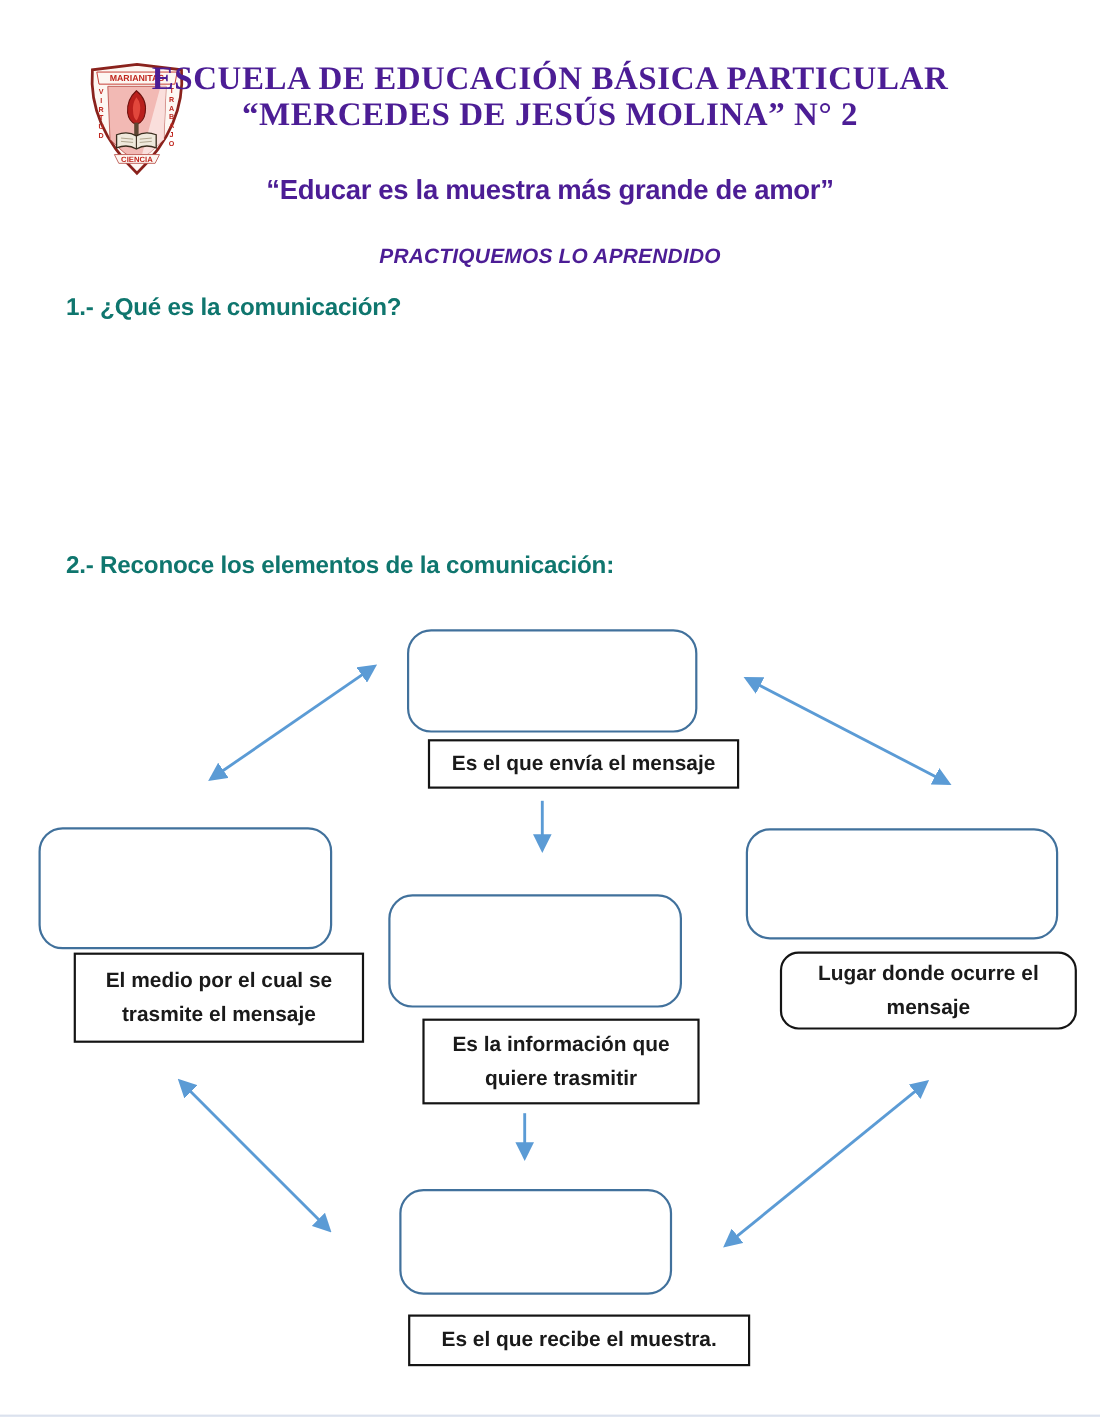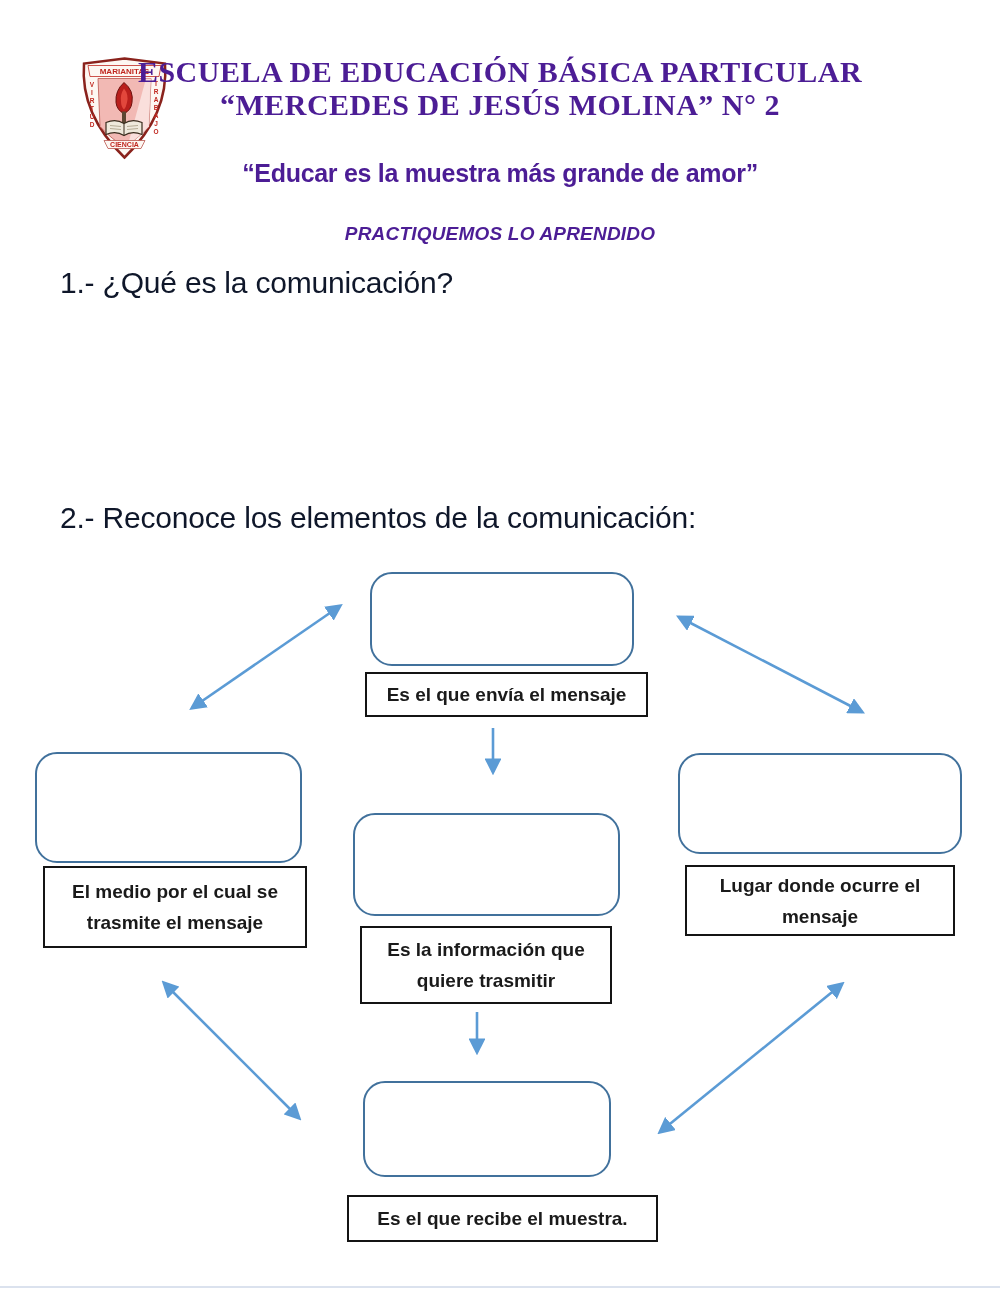--- a/index.html
+++ b/index.html
@@ -17,46 +17,46 @@
     font-family:"Liberation Serif", serif;
     font-weight:700;font-size:30px;line-height:32px;letter-spacing:.5px;
   }
   .line1{top:56px;}
   .line2{top:89px;}
   .motto{top:122px;font-family:"Liberation Sans",sans-serif;font-weight:700;font-size:25px;letter-spacing:-.3px;margin-top:37px;}
   .grade{top:179px;font-weight:700;font-size:18px;}
   .activity{top:223px;font-weight:700;font-size:19px;letter-spacing:.2px;font-style:italic;}
   .question{
     position:absolute;left:60px;
-    font-weight:400;font-size:30px;color:#0f172a;letter-spacing:-.2px;
+    font-weight:700;font-size:22px;color:#0f766e;letter-spacing:-.2px;
   }
   .q1{top:266px;}
   .q2{top:501px;}
   
   .answer-box{
     position:absolute;
     border:2.5px solid #41719C;border-radius:22px;
     background:#ffffff;box-sizing:border-box;
   }
   .box-emisor  {left:370px;top:572px;width:264px;height:94px;}
   .box-canal   {left:35px;top:752px;width:267px;height:111px;}
   .box-mensaje {left:353px;top:813px;width:267px;height:103px;}
   .box-contexto{left:678px;top:753px;width:284px;height:101px;}
   .box-receptor{left:363px;top:1081px;width:248px;height:96px;}
   .hint-label{
     position:absolute;
     border:2px solid #141414;background:#ffffff;box-sizing:border-box;
     font-weight:700;font-size:19px;color:#1a1a1a;
     text-align:center;display:flex;align-items:center;justify-content:center;
-    line-height:31px;padding:2px 10px;
+    line-height:31px;padding:2px 10px;margin-left:24px;
   }
   .hint-emisor  {left:365px;top:672px;width:283px;height:45px;}
   .hint-canal   {left:43px;top:866px;width:264px;height:82px;}
   .hint-mensaje {left:360px;top:926px;width:252px;height:78px;}
-  .hint-contexto{left:685px;top:865px;width:270px;height:71px;}
+  .hint-contexto{left:685px;top:865px;width:270px;height:71px;border-radius:17px;}
   .hint-receptor{left:347px;top:1195px;width:311px;height:47px;}
   .arrows{position:absolute;left:0;top:0;width:1000px;height:1291px;pointer-events:none;}
   .page-bottom-edge{position:absolute;left:0;top:1286px;width:1000px;height:2px;background:#dbe2ee;}
   
   .logo-red{fill:#c0271f;font-weight:700;font-family:"Liberation Sans",sans-serif;}
   .vtext{writing-mode:vertical-rl;text-orientation:upright;letter-spacing:1px;}
 </style>
 </head>
 <body>
 

